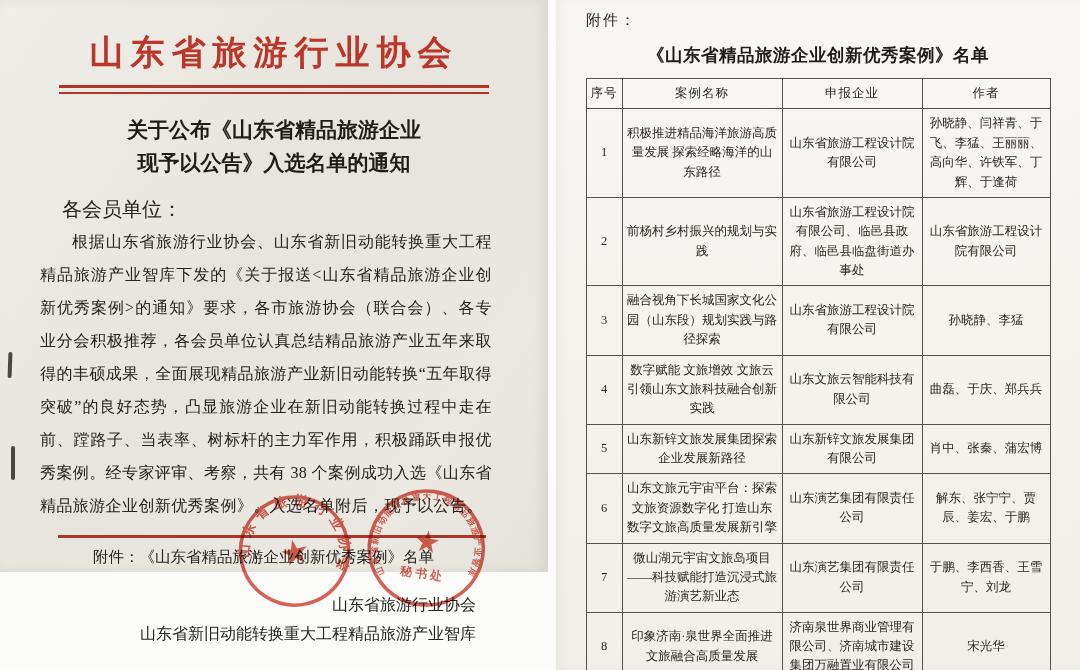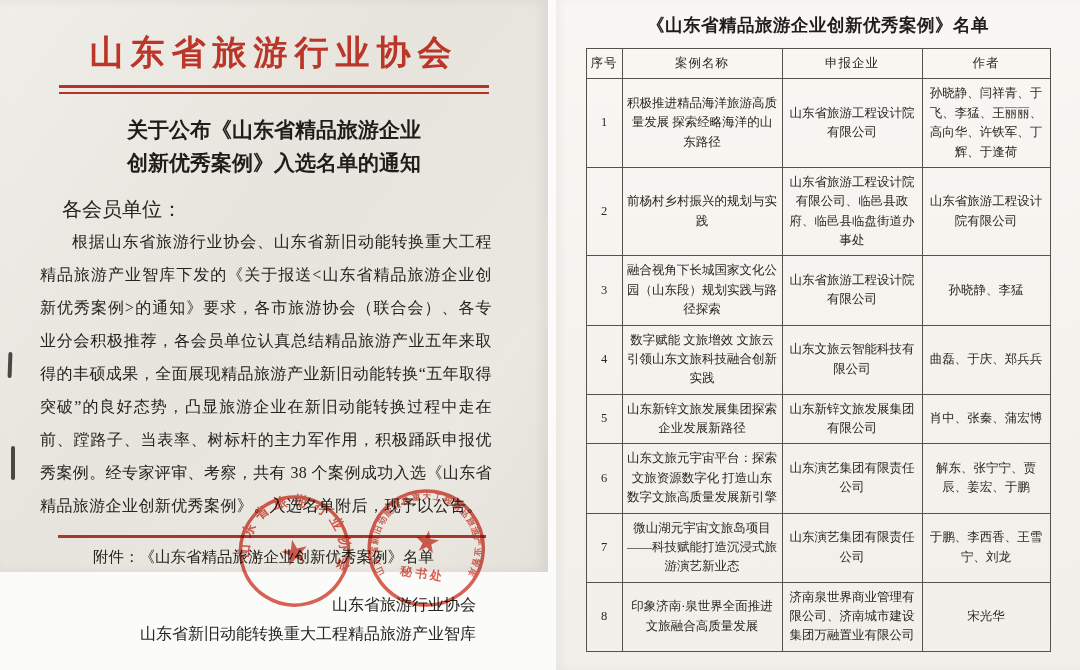--- a/index.html
+++ b/index.html
@@ -79,21 +79,21 @@
 
   <div class="page-left">
     <div class="staple s1"></div>
     <div class="staple s2"></div>
 
     <div class="org-title">山东省旅游行业协会</div>
     <div class="red-rule"></div>
 
     <div class="doc-title">
       <div>关于公布《山东省精品旅游企业</div>
-      <div>创新优秀案例》入选名单的通知</div>
+      <div>现予以公告》入选名单的通知</div>
     </div>
 
     <div class="salutation">各会员单位：</div>
     <div class="body-par">根据山东省旅游行业协会、山东省新旧动能转换重大工程精品旅游产业智库下发的《关于报送&lt;山东省精品旅游企业创新优秀案例&gt;的通知》要求，各市旅游协会（联合会）、各专业分会积极推荐，各会员单位认真总结精品旅游产业五年来取得的丰硕成果，全面展现精品旅游产业新旧动能转换“五年取得突破”的良好态势，凸显旅游企业在新旧动能转换过程中走在前、蹚路子、当表率、树标杆的主力军作用，积极踊跃申报优秀案例。经专家评审、考察，共有 38 个案例成功入选《山东省精品旅游企业创新优秀案例》。入选名单附后，现予以公告。</div>
     <div class="attachment-line">附件：《山东省精品旅游企业创新优秀案例》名单</div>
 
     <div class="sign-block">
       <div class="signer">山东省旅游行业协会</div>
       <div class="signer">山东省新旧动能转换重大工程精品旅游产业智库</div>
 
@@ -120,20 +120,21 @@
         <text x="62" y="66" text-anchor="middle" font-size="30" fill="#d23a2a">★</text>
         <text x="62" y="92" text-anchor="middle" font-size="12" letter-spacing="3" fill="#d23a2a" font-weight="bold">秘书处</text>
       </svg>
     </div>
 
     <div class="bottom-rule"></div>
     <div class="page-num">1</div>
   </div>
 
   <div class="page-right">
+    <div class="attach-label">附件：</div>
     <div class="list-title">《山东省精品旅游企业创新优秀案例》名单</div>
 
     <table class="cases">
       <colgroup>
         <col style="width:36px">
           <col style="width:160px">
           <col style="width:140px">
           <col style="width:128px">
       </colgroup>
       <thead>

